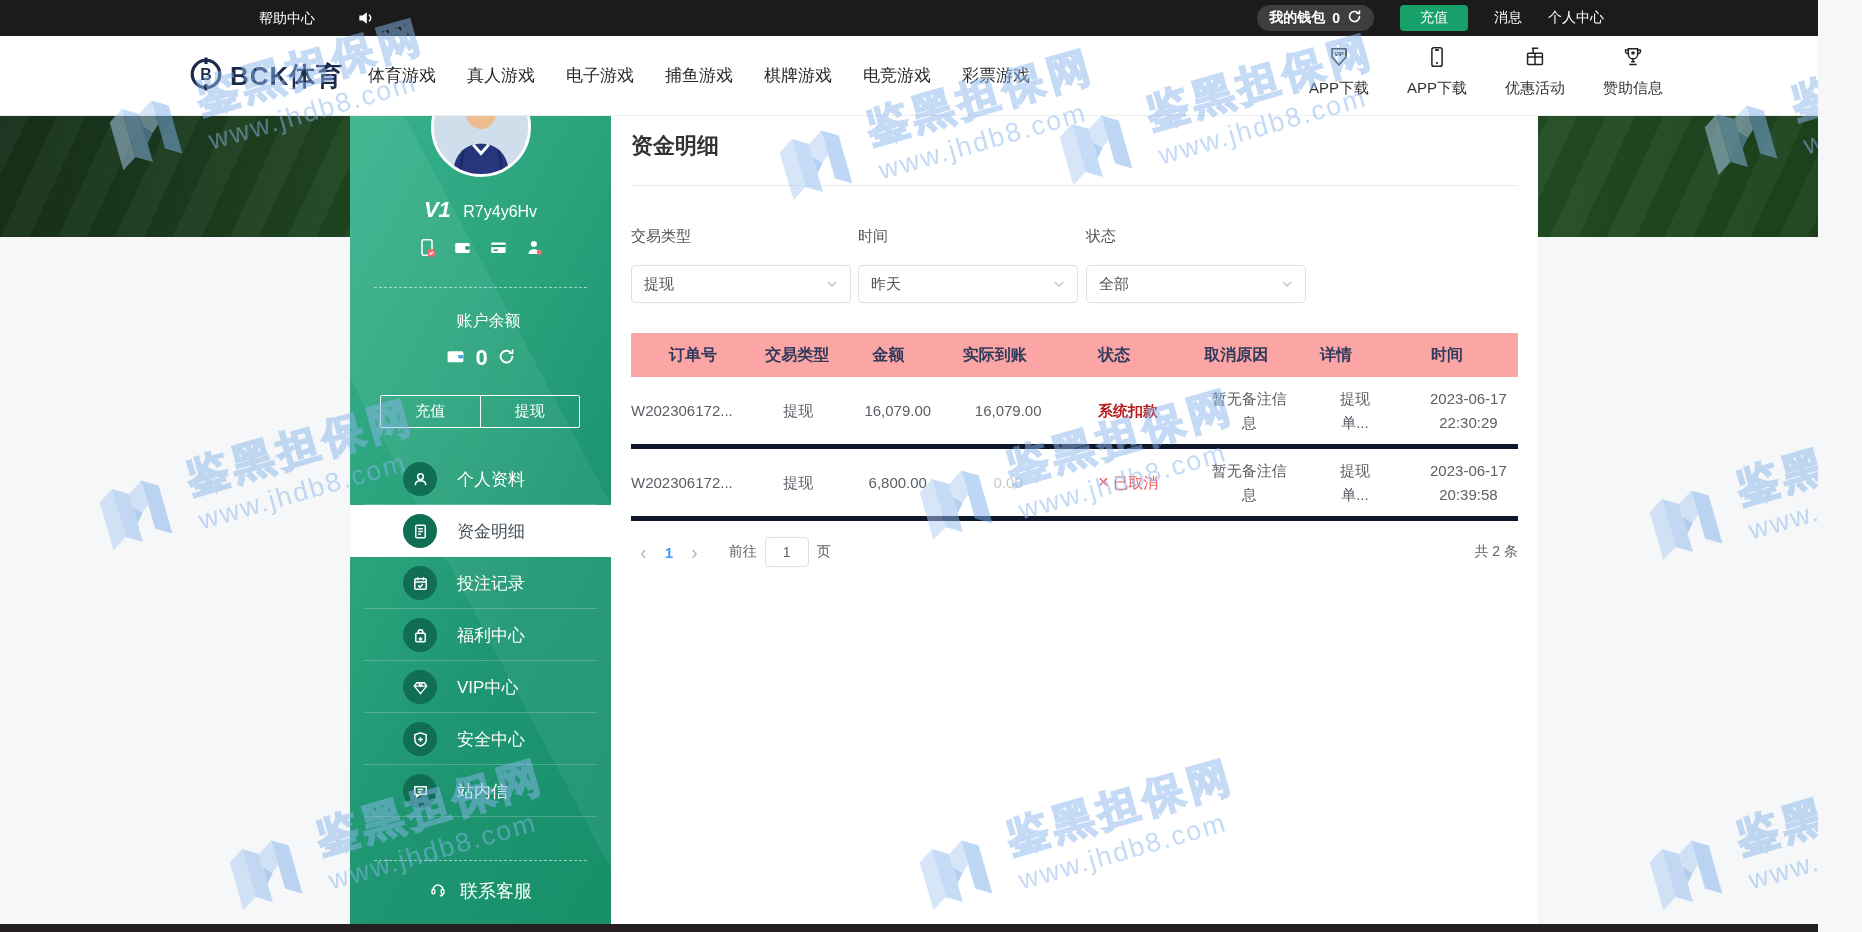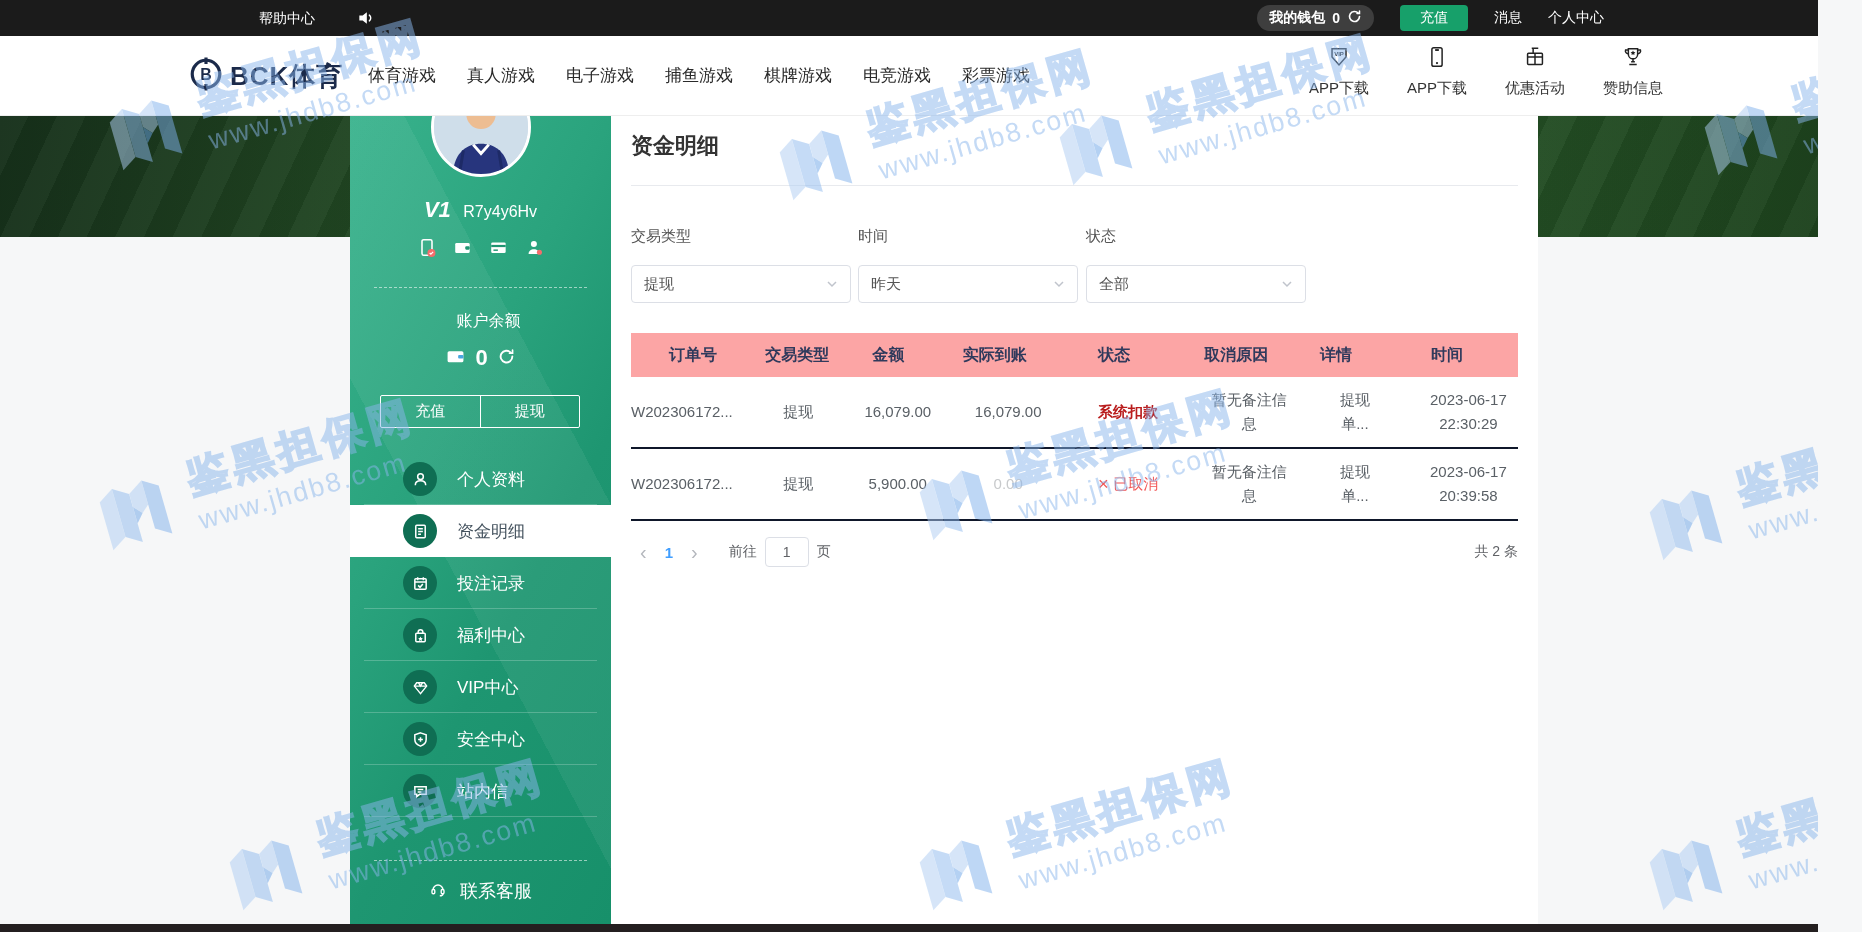--- a/index.html
+++ b/index.html
@@ -66,21 +66,21 @@
   .page-title { position:absolute; left:20px; top:16px; font-size:22px; color:#333; }
   .title-divider { position:absolute; left:20px; right:20px; top:70px; border-top:1px solid #e8eaee; }
   .f-label { position:absolute; top:112px; font-size:15px; color:#555; }
   .f1{left:20px} .f2{left:247px} .f3{left:475px}
   .select { position:absolute; top:150px; width:220px; height:38px; border:1px solid #dcdfe6; border-radius:4px;
     display:flex; align-items:center; justify-content:space-between; padding:0 12px; font-size:15px; color:#555; cursor:pointer; background:#fff; }
   .s1{left:20px} .s2{left:247px} .s3{left:475px}
   .table { position:absolute; left:20px; right:20px; top:218px; }
   .trow { display:flex; align-items:center; }
   .thead { height:44px; background:#fca5a5; font-size:16px; font-weight:bold; color:#303a5c;justify-content:space-between; }
-  .tbody-row { min-height:72px; border-bottom:2px solid #0f172a; font-size:15px; color:#5a6066;gap:36px; }
+  .tbody-row { min-height:72px; border-bottom:5px solid #0f172a; font-size:15px; color:#5a6066;gap:36px; }
   .cell { display:flex; flex-direction:column; align-items:center; justify-content:center; text-align:center; line-height:1.6; }
   .c1{width:14%} .c2{width:9.5%} .c3{width:11%} .c4{width:13%} .c5{width:14%} .c6{width:13.5%} .c7{width:9%} .c8{width:16%}
   .st-success { color:#b91c1c; font-weight:bold; }
   .st-cancel { color:#f25555; display:flex; flex-direction:row; align-items:center; gap:4px; }
   .x-ic { color:#f25555; font-weight:bold; font-size:14px; }
   .muted { color:#c8cacc; }
   .pagination { position:absolute; left:20px; right:20px; top:420px; height:34px; display:flex; align-items:center; font-size:14px; color:#606266; }
   .pg-arrow { font-size:20px; color:#b4b7bd; padding:0 9px; cursor:pointer; line-height:1; }
   .pg-num { color:#409eff; font-weight:bold; font-size:15px; padding:0 9px; cursor:pointer; }
   .pg-goto { margin-left:22px; margin-right:8px; }
@@ -385,21 +385,21 @@
         <div class="cell c6">暂无备注信息</div>
         <div class="cell c7">提现单...</div>
         <div class="cell c8">
           <span>2023-06-17</span>
           <span>22:30:29</span>
         </div>
       </div>
       <div class="trow tbody-row">
         <div class="cell c1">W202306172...</div>
         <div class="cell c2">提现</div>
-        <div class="cell c3">5,900.00</div>
+        <div class="cell c3">6,800.00</div>
         <div class="cell c4 muted">0.00</div>
         <div class="cell c5">
           <span class="st-cancel">
             <span class="x-ic">✕</span>
             <span>已取消</span>
           </span>
         </div>
         <div class="cell c6">暂无备注信息</div>
         <div class="cell c7">提现单...</div>
         <div class="cell c8">

